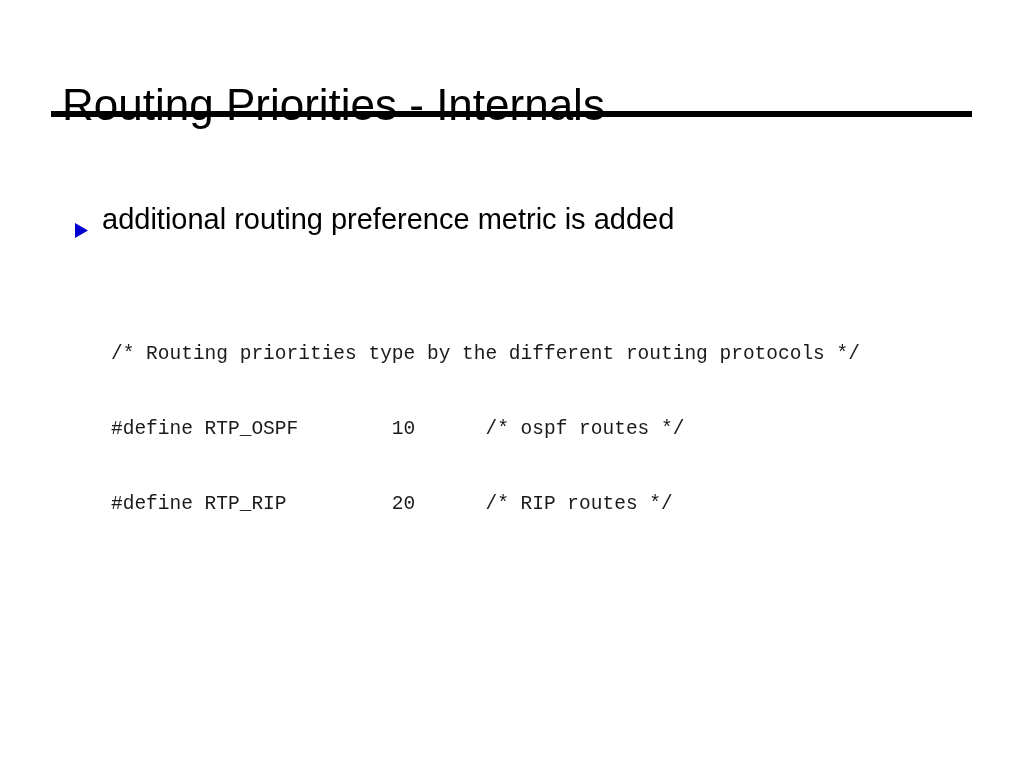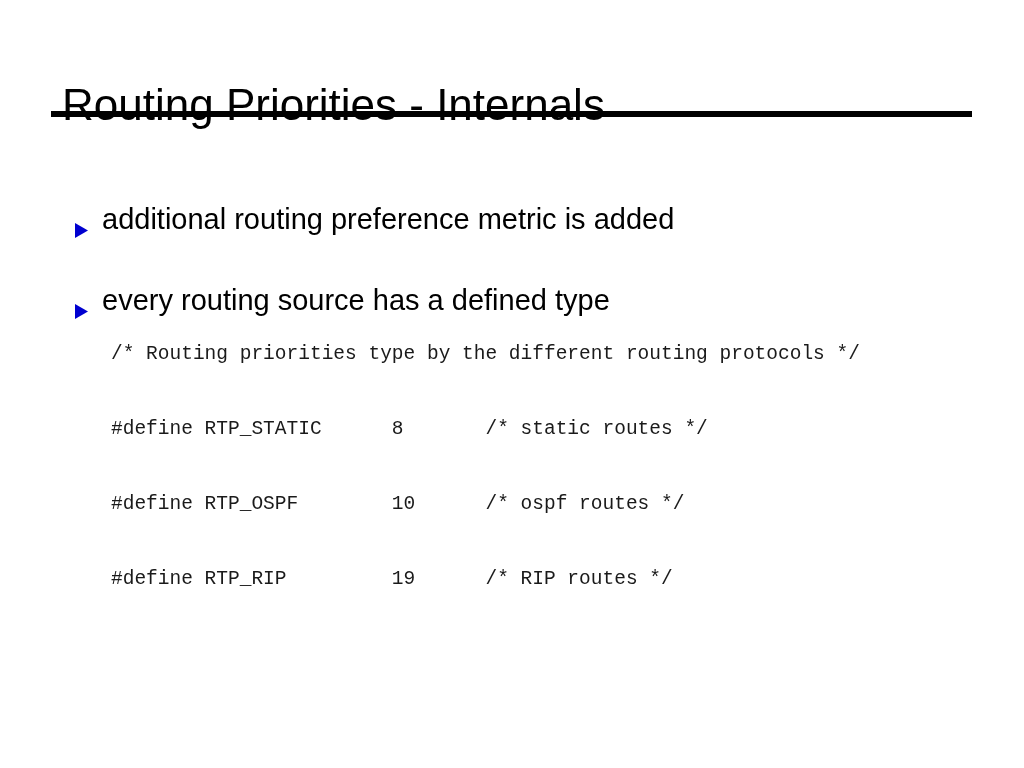--- a/index.html
+++ b/index.html
@@ -104,34 +104,25 @@
 
     <div class="bullet-row">
       <span class="bullet-marker">
         <svg width="15" height="15" viewBox="0 0 15 15" aria-hidden="true">
           <polygon points="1,0 14,7.5 1,15" fill="#0000d0"></polygon>
         </svg>
       </span>
       <span class="bullet-text">additional routing preference metric is added</span>
     </div>
 
-    <div class="bullet-row">
-      <span class="bullet-marker">
-        <svg width="15" height="15" viewBox="0 0 15 15" aria-hidden="true">
-          <polygon points="1,0 14,7.5 1,15" fill="#0000d0"></polygon>
-        </svg>
-      </span>
-      <span class="bullet-text">every routing source has a defined type</span>
-    </div>
 
   </div>
 
   <div id="code-block">
     <div class="code-line">/* Routing priorities type by the different routing protocols */</div>
-    <div class="code-line">#define RTP_STATIC      8       /* static routes */</div>
     <div class="code-line">#define RTP_OSPF        10      /* ospf routes */</div>
-    <div class="code-line">#define RTP_RIP         19      /* RIP routes */</div>
+    <div class="code-line">#define RTP_RIP         20      /* RIP routes */</div>
     
     
     
   </div>
 
 </div>
 
 </body></html>

